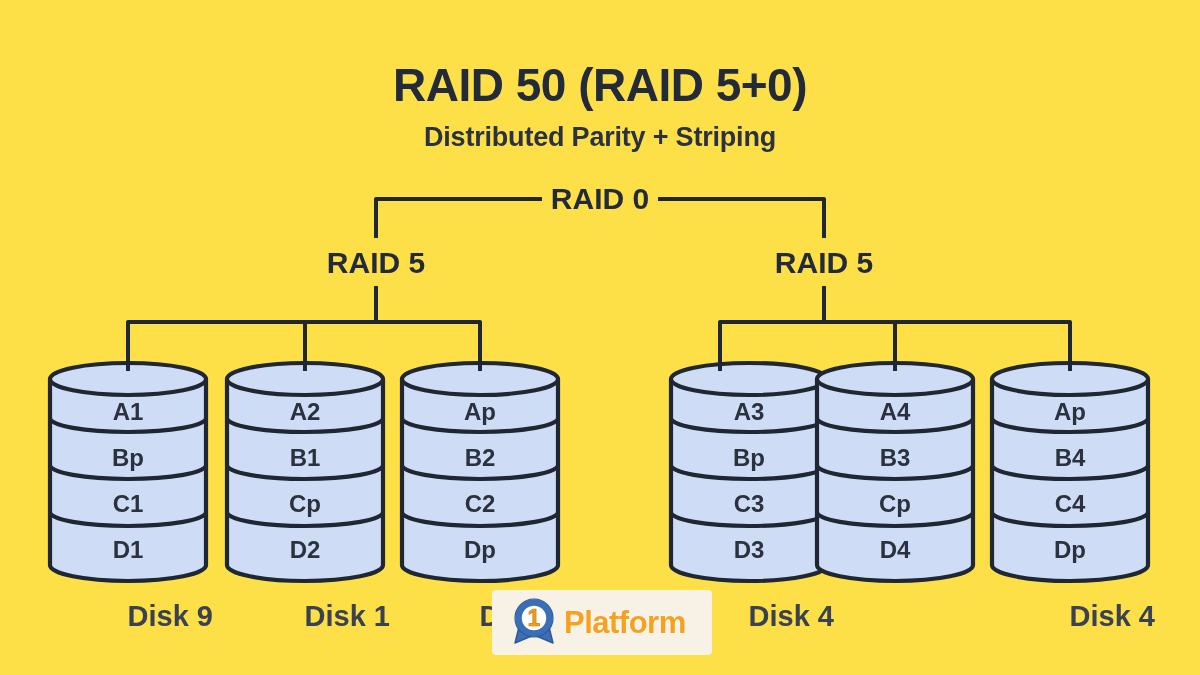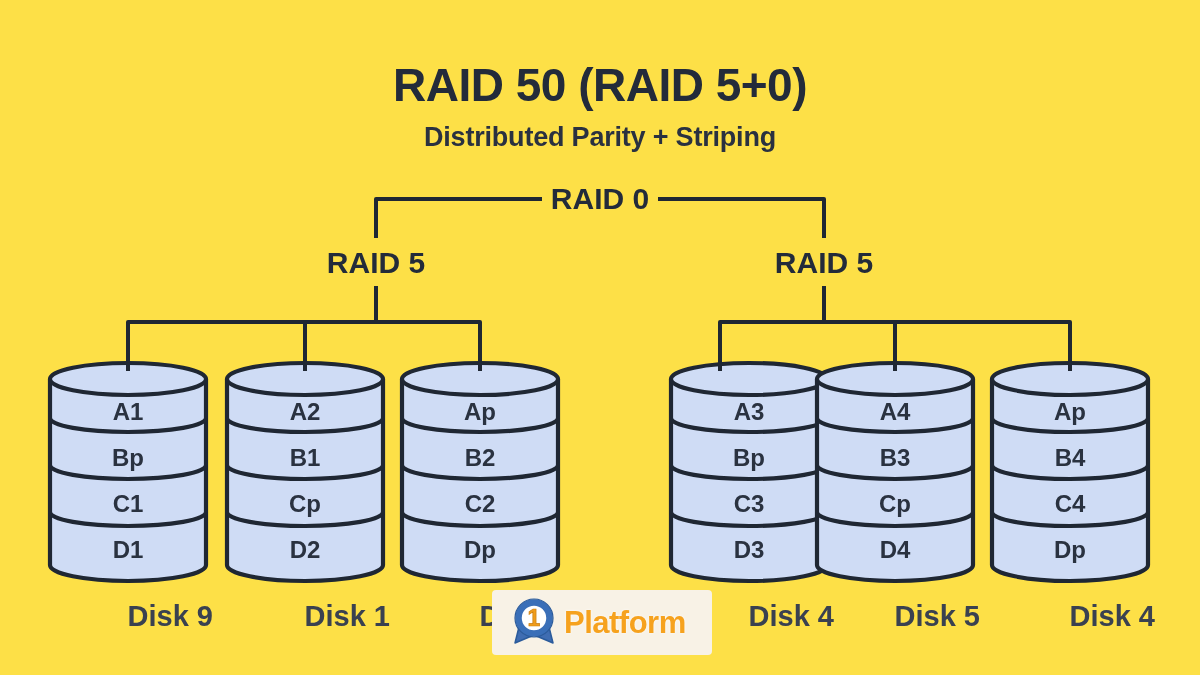--- a/index.html
+++ b/index.html
@@ -120,21 +120,20 @@
       <path class="cbody" d="M7 21 L7 207 A78 16 0 0 0 163 207 L163 21"></path>
       <ellipse class="ctop" cx="85" cy="21" rx="78" ry="16"></ellipse>
       <path class="csep" d="M7 60 A78 14 0 0 0 163 60"></path>
       <path class="csep" d="M7 107 A78 14 0 0 0 163 107"></path>
       <path class="csep" d="M7 154 A78 14 0 0 0 163 154"></path>
       <text x="85" y="62">A4</text>
       <text x="85" y="108">B3</text>
       <text x="85" y="154">Cp</text>
       <text x="85" y="200">D4</text>
     </svg>
-    <div class="diskname">Disk 5</div>
   </div>
 
   <div class="disk" style="left:985px">
     <svg class="cyl" viewBox="0 0 170 232">
       <path class="cbody" d="M7 21 L7 207 A78 16 0 0 0 163 207 L163 21"></path>
       <ellipse class="ctop" cx="85" cy="21" rx="78" ry="16"></ellipse>
       <path class="csep" d="M7 60 A78 14 0 0 0 163 60"></path>
       <path class="csep" d="M7 107 A78 14 0 0 0 163 107"></path>
       <path class="csep" d="M7 154 A78 14 0 0 0 163 154"></path>
       <text x="85" y="62">Ap</text>

